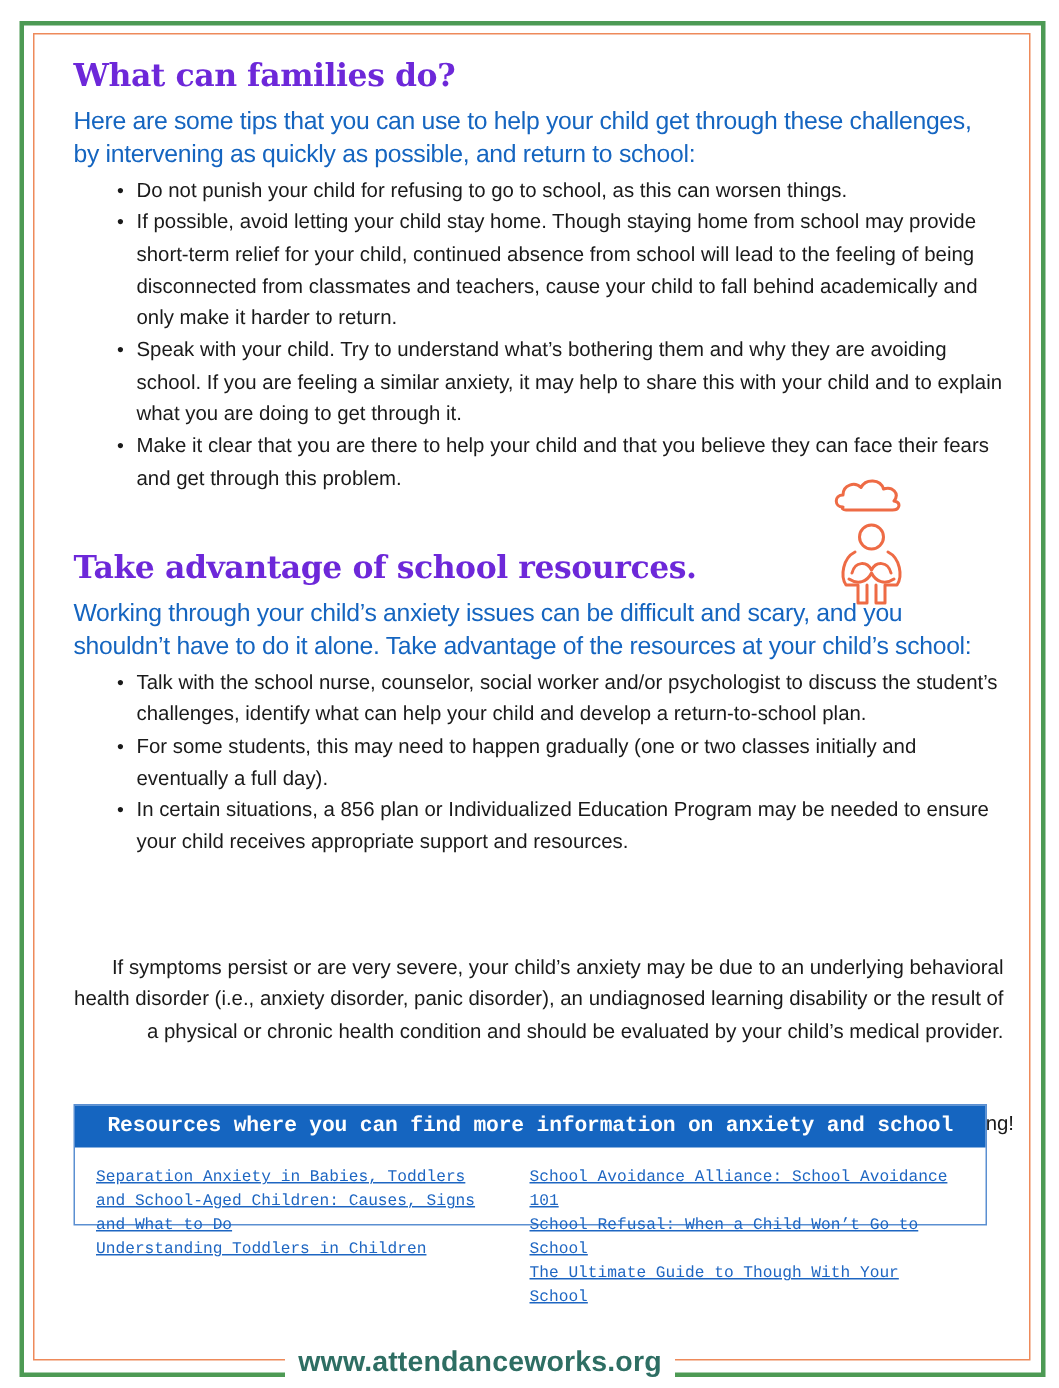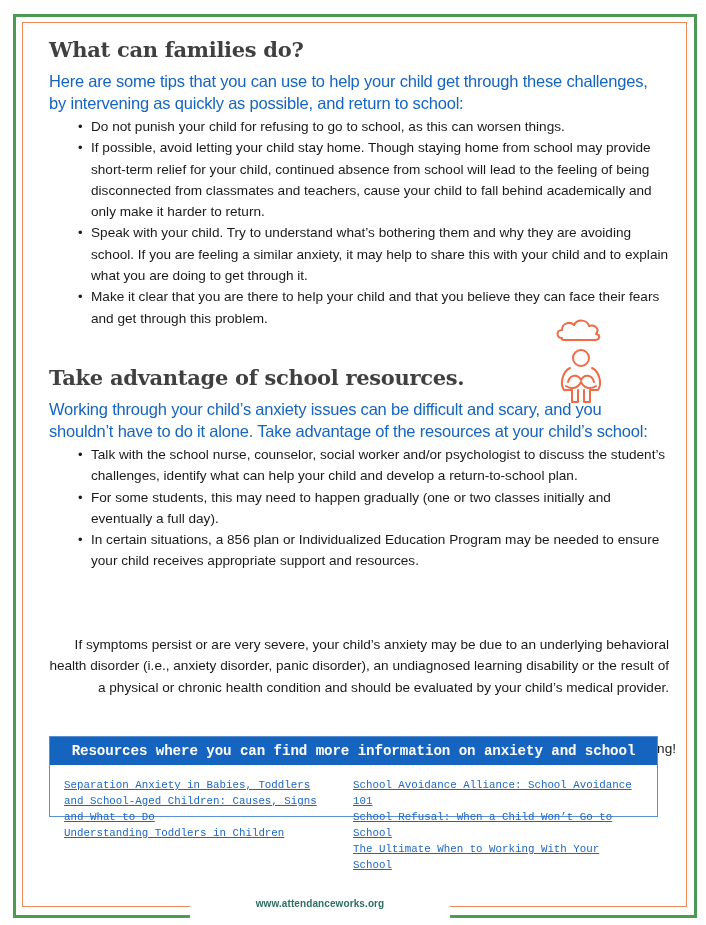--- a/index.html
+++ b/index.html
@@ -4,22 +4,22 @@
   <style>
     html, body { margin: 0; padding: 0; background: #ffffff; }
     body { width: 706px; height: 925px; position: relative; overflow: hidden;
            font-family: "Liberation Sans", sans-serif; color: #1a1a1a; }
     .frame-green { position: absolute; left: 13px; top: 14px; width: 678px; height: 898px;
                    border: 3px solid #4d9a54; box-sizing: content-box; }
     .frame-orange { position: absolute; left: 22px; top: 22px; width: 663px; height: 883px;
                     border: 1.5px solid #ee8a5a; }
     .footer-gap { position: absolute; left: 190px; top: 896px; width: 260px; height: 24px; background: #fff; }
     .footer-url { position: absolute; left: 190px; top: 898px; width: 260px; text-align: center;
-                  font-size: 10px; font-weight: bold; color: #2e6e63; letter-spacing: 0.1px; }
-    h1.section-title { font-family: "DejaVu Serif", serif; font-weight: bold; color: #404040;
+                  font-size: 19px; font-weight: bold; color: #2e6e63; letter-spacing: 0.1px; }
+    h1.section-title { font-family: "DejaVu Serif", serif; font-weight: bold; color: #6d28d9;
                        font-size: 21px; margin: 0; line-height: 28px; letter-spacing: -0.3px; }
     .lead { color: #1565c0; font-weight: normal; font-size: 16.5px; line-height: 22px; margin: 6px 0 2px 0;
             letter-spacing: -0.2px; }
     ul.bullets { margin: 0; padding-left: 42px; list-style: none; }
     ul.bullets li { position: relative; font-size: 13.6px; line-height: 21.3px; padding-left: 0; }
     ul.bullets li .dot { position: absolute; left: -13px; top: 0; font-size: 13px; }
     .para { font-size: 13.6px; line-height: 21.3px; margin: 0; text-align: right; }
     .s1 { position: absolute; left: 49px; top: 36px; width: 620px; }
     .s2 { position: absolute; left: 49px; top: 364px; width: 620px; }
     .p1 { position: absolute; left: 49px; top: 634px; width: 620px; }
@@ -82,19 +82,19 @@
 <div class="res-box">
   <div class="res-header">Resources where you can find more information on anxiety and school avoidance</div>
   <div class="res-cols">
     <div class="res-col left">
       <a>Separation Anxiety in Babies, Toddlers and School-Aged Children: Causes, Signs and What to Do</a>
       <a>Understanding Toddlers in Children</a>
     </div>
     <div class="res-col right">
       <a>School Avoidance Alliance: School Avoidance 101</a>
       <a>School Refusal: When a Child Won’t Go to School</a>
-      <a>The Ultimate When to Working With Your School</a>
+      <a>The Ultimate Guide to Though With Your School</a>
     </div>
   </div>
 </div>
 
 <div class="footer-gap"></div>
 <div class="footer-url">www.attendanceworks.org</div>
 
 </body></html>

